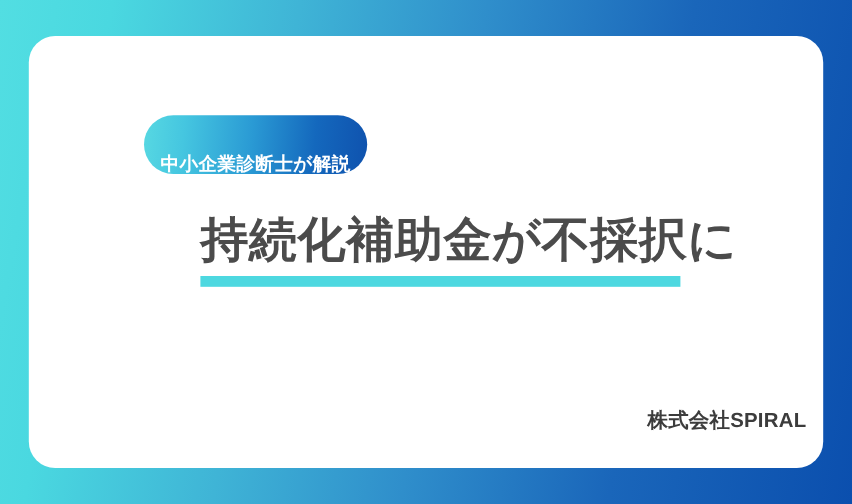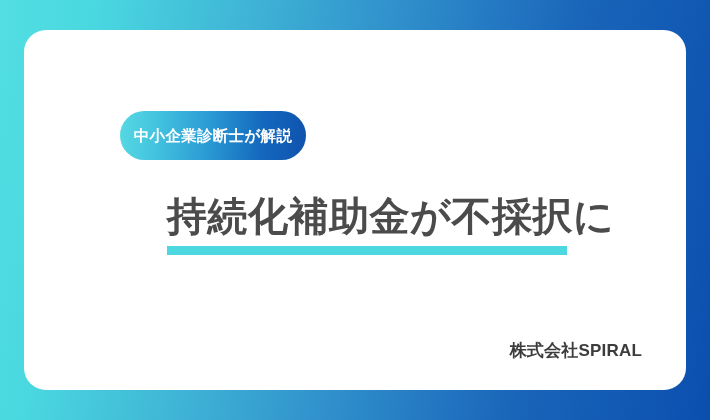--- a/index.html
+++ b/index.html
@@ -48,38 +48,37 @@
     width: 186px;
     height: 49px;
     border-radius: 26px;
     background: linear-gradient(95deg,
         #57d8e2 0%,
         #45c6e0 18%,
         #2a9ad4 48%,
         #1468bd 76%,
         #0f52ae 100%);
     display: flex;
-    align-items: center;
+    align-items: flex-end;
     justify-content: center;
-    margin-top: 15px;
   }
   .badge-label {
     color: #ffffff;
     font-size: 15.5px;
     font-weight: bold;
     letter-spacing: 0.3px;
     line-height: 1;
     white-space: nowrap;
   }
 
   
   .headline-block {
     position: absolute;
     left: 143px;
-    top: 163px;
+    top: 147px;
     width: 400px;
   }
   .headline {
     color: #4b4b4b;
     font-size: 40px;
     font-weight: bold;
     line-height: 1.18;
     letter-spacing: 0.5px;
     white-space: nowrap;
     margin: 0;
@@ -103,21 +102,21 @@
     font-weight: bold;
     line-height: 1.2;
     letter-spacing: 0.6px;
     white-space: nowrap;
     margin: 0;
   }
 
   
   .company {
     position: absolute;
-    right: 44px;
+    right: 14px;
     bottom: 28px;
     color: #3c3c3c;
     font-size: 17px;
     font-weight: bold;
     letter-spacing: 0.2px;
     white-space: nowrap;
   }
 </style>
 </head>
 <body>

